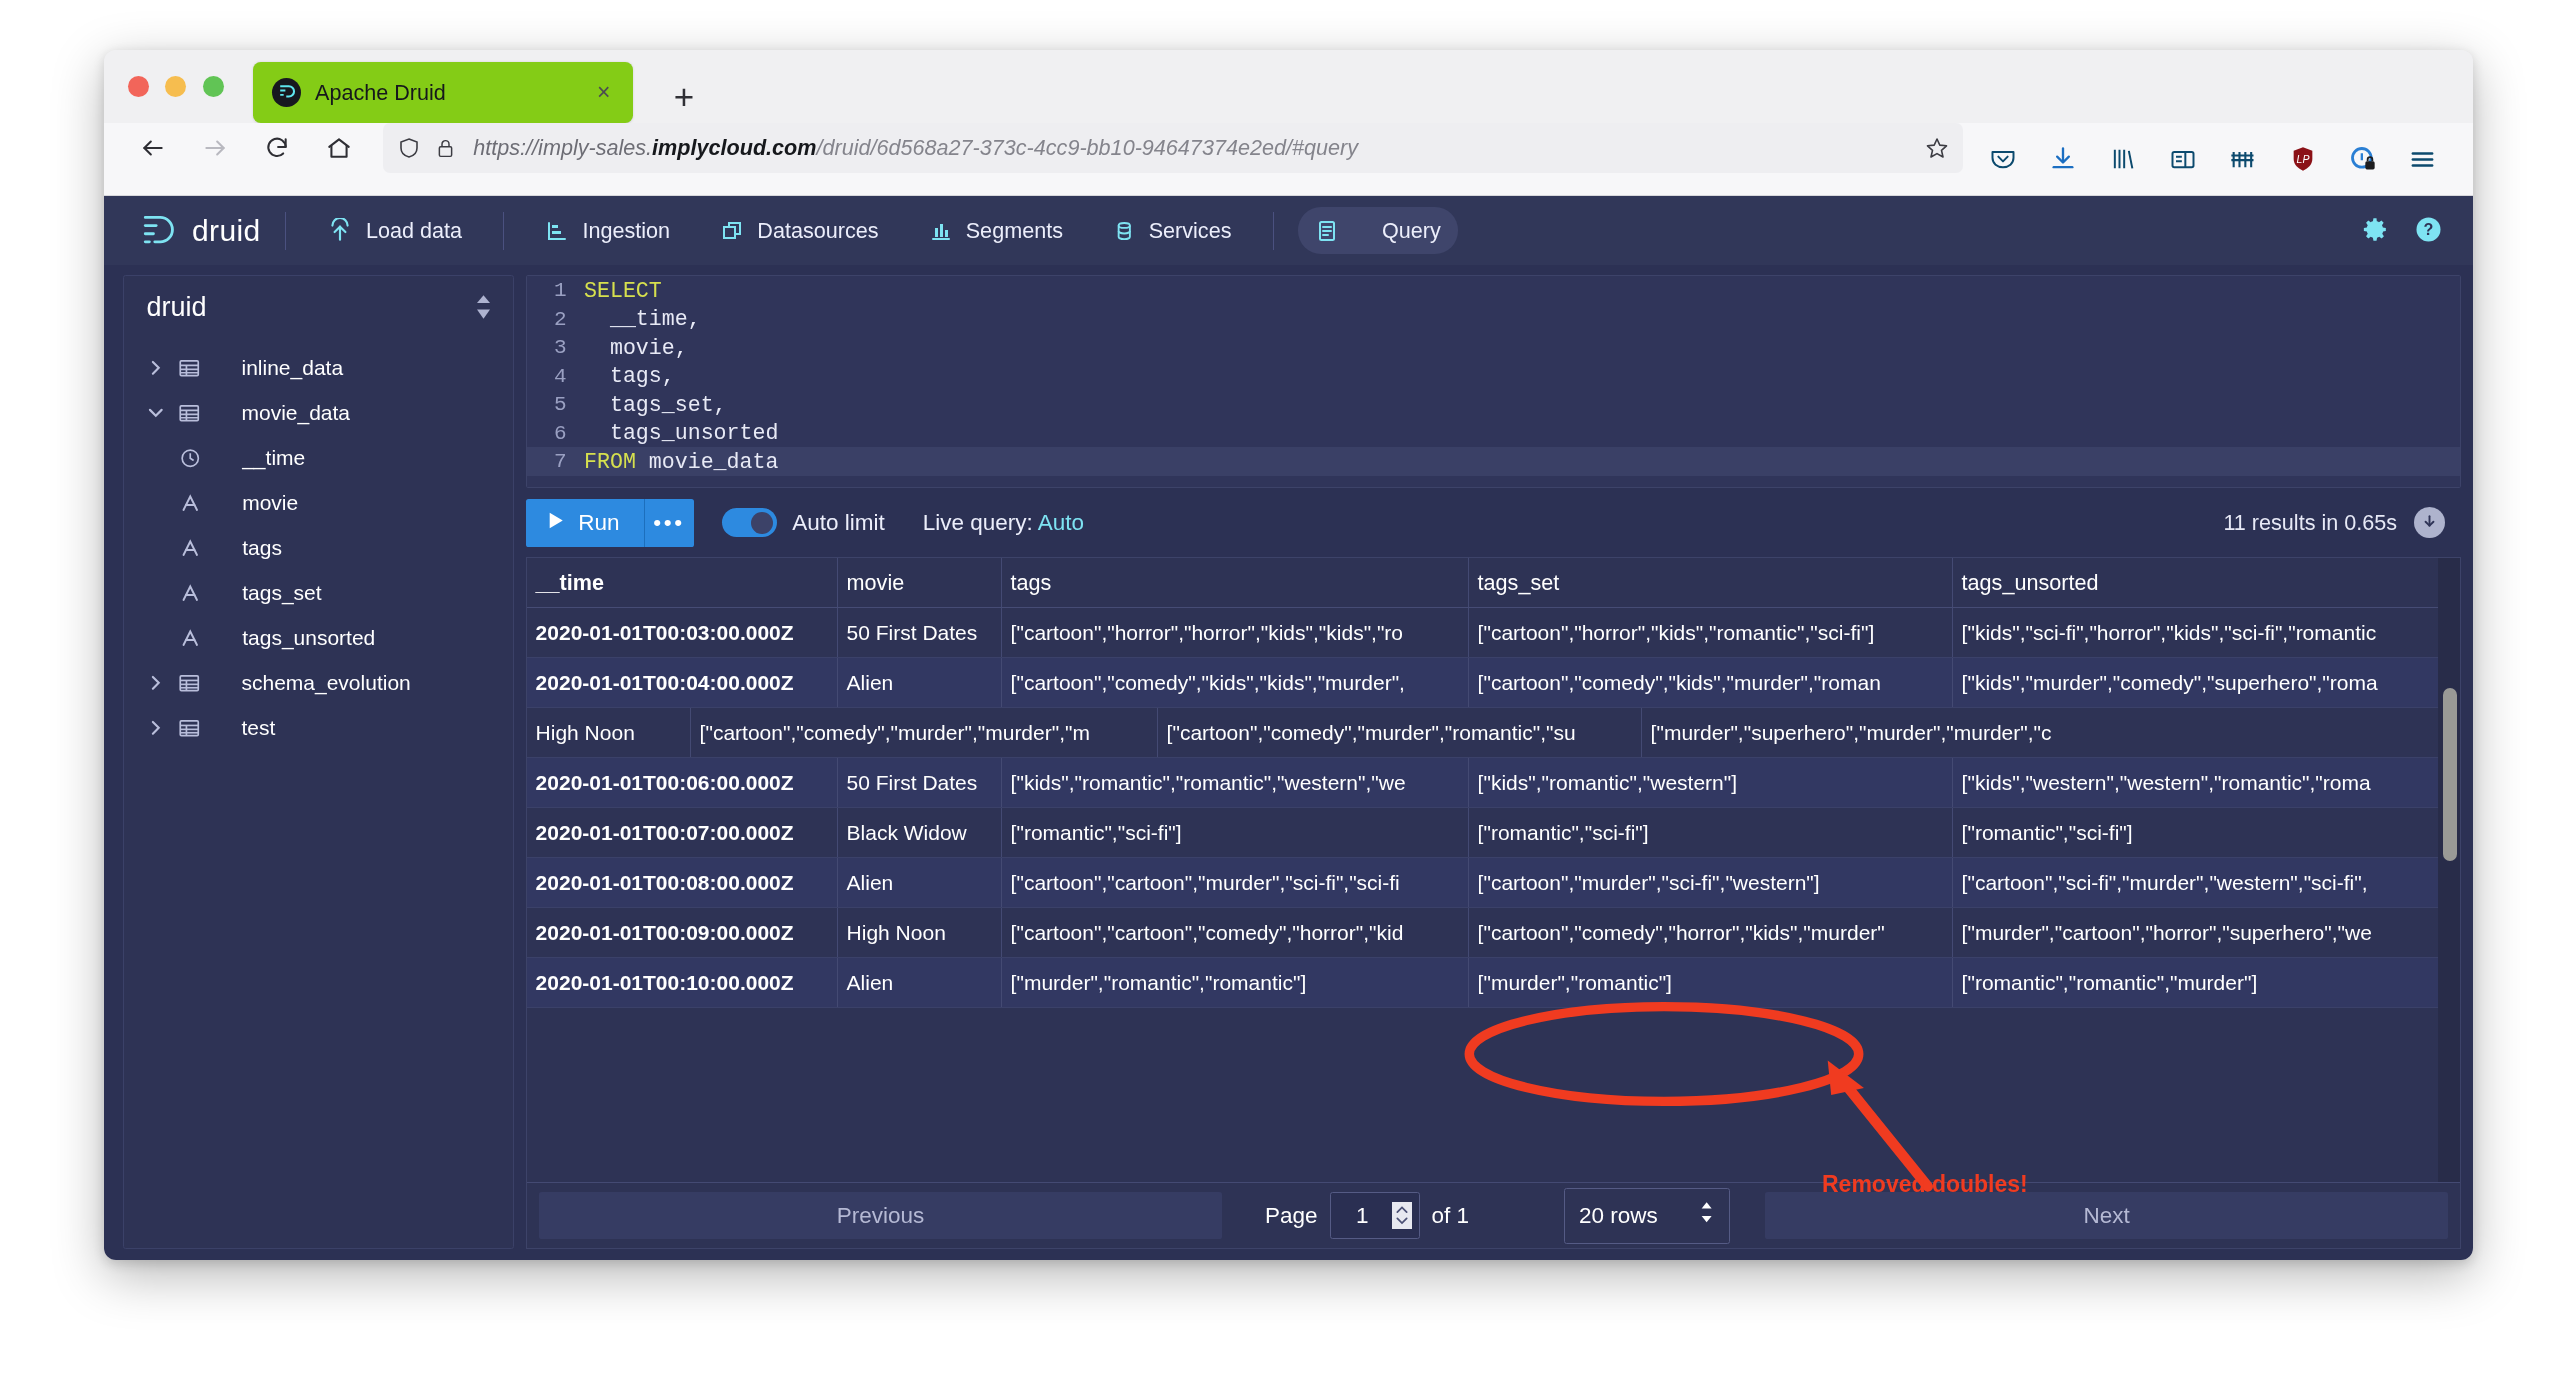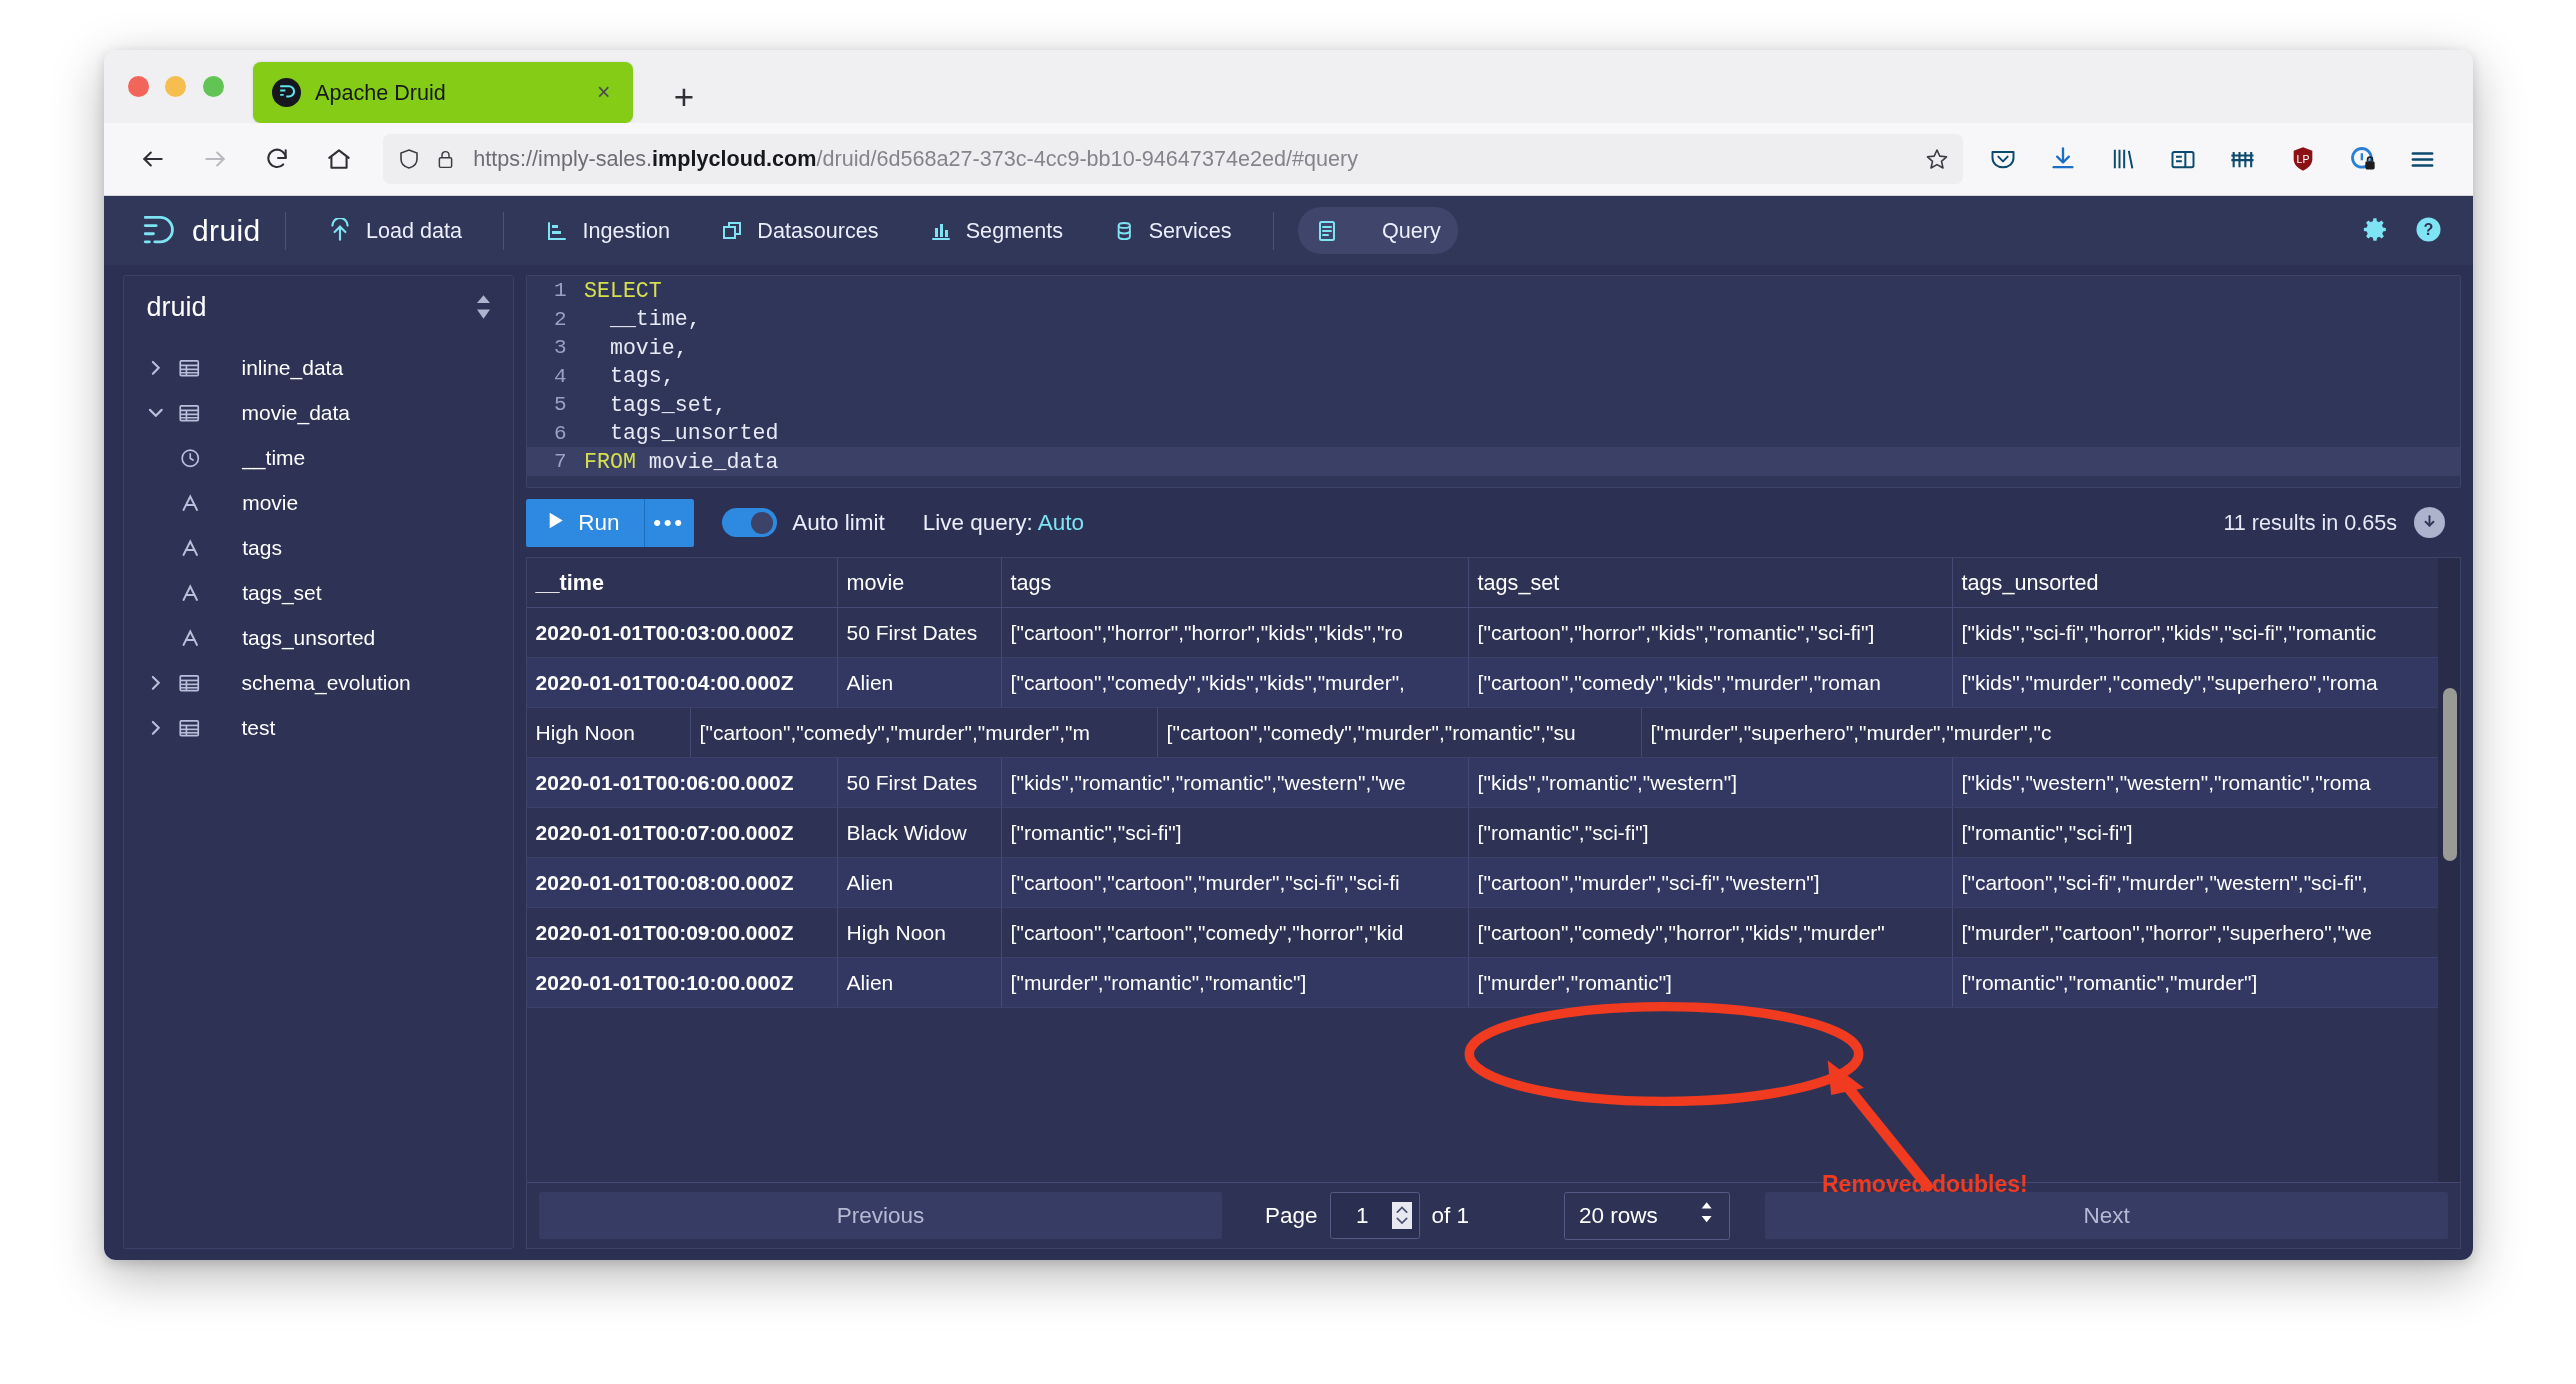--- a/index.html
+++ b/index.html
@@ -57,22 +57,23 @@
   .newtab {
     position: absolute; left: 560px; top: 26px;
     width: 40px; height: 40px;
     display: flex; align-items: center; justify-content: center;
     color: #303036; font-size: 35px; font-weight: 300; line-height: 1;
   }
   .navbar {
     position: relative;
     height: 73px;
     background: #f7f7f9;
-    display: flex; align-items: center;
+    display: flex; 
     border-bottom: 0.9px solid #d8d8dc;
+    font-style: italic;
   }
   .navbtn {
     width: 50px; height: 50px; margin-left: 12px;
     display: flex; align-items: center; justify-content: center;
     color: #2f2f35;
   }
   .navbtn.disabled { color: #b9b9c0; }
   .navbtn:first-child { margin-left: 24px; }
   .urlbar {
     flex: 1 1 auto;
@@ -261,21 +262,21 @@
   }
   .pg-mid { display: flex; align-items: center; gap: 12px; padding: 0 43px; color: #ffffff; font-size: 22.5px; }
   .pg-input {
     width: 90px; height: 47px; background: #2a2f52;
     border: 0.9px solid #555b85; border-radius: 2.6px;
     display: flex; align-items: center; padding: 0 7px; gap: 5.2px;
   }
   .pg-input .num { flex: 1 1 auto; text-align: center; font-size: 22.5px; color: #fff; }
   .stepper { display: flex; flex-direction: column; gap: 1.7px; background: #e7e8f0; padding: 3.5px 2.6px; }
   .rows-select {
-    width: 166px; height: 48px; margin: 0 35px 0 52px;
+    width: 166px; height: 56px; margin: 0 35px 0 52px;
     background: #2e3355; border: 0.9px solid #555b85; border-radius: 2.6px;
     display: flex; align-items: center; justify-content: space-between;
     padding: 0 14px; color: #ffffff; font-size: 22.5px;
   }
 
   
   .anno { position: absolute; pointer-events: none; }
   .anno-ellipse { left: 1461px; top: 998px; }
   .anno-arrow { left: 1807px; top: 1050px; }
   .anno-text {

